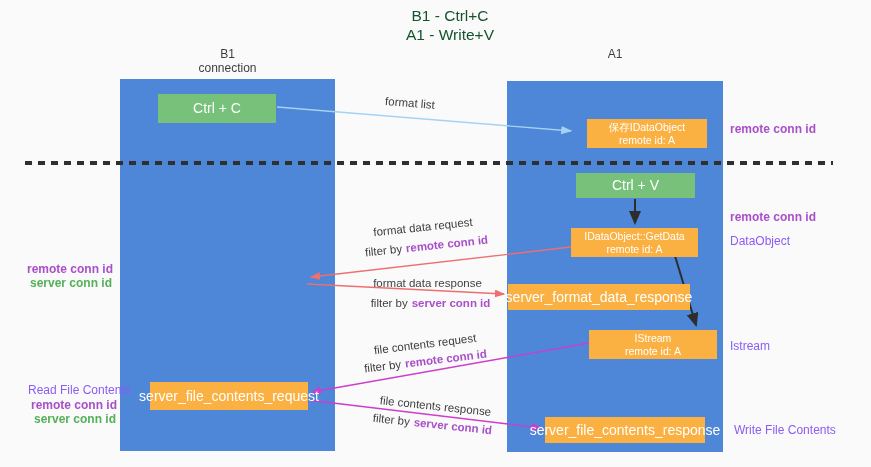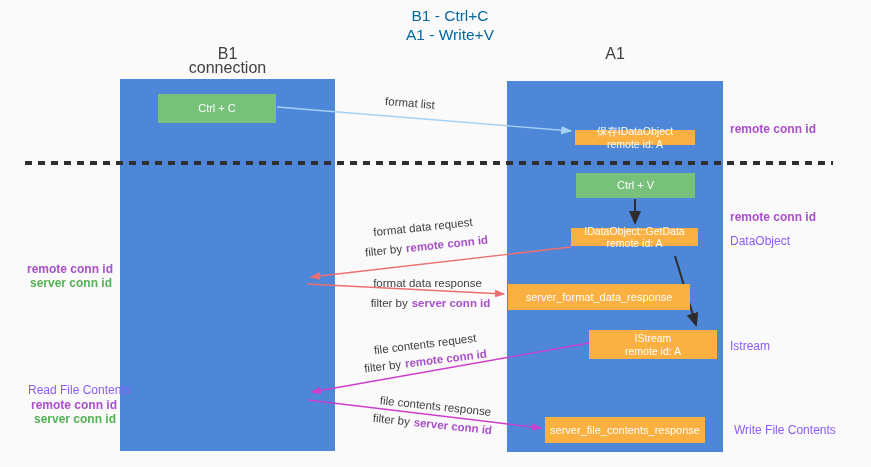--- a/index.html
+++ b/index.html
@@ -4,25 +4,25 @@
 <style>
   :root{
     --bg:#fafafa; --panel-blue:#4e86d8; --node-green:#77c17a; --node-orange:#fbb042;
     --arrow-blue:#a5d2f3; --arrow-red:#ee6f6f; --arrow-magenta:#cc3ecb; --arrow-black:#2d2d2d;
     --label-purple:#a94fc9; --label-green:#53b157; --text-dark:#3a3a3a;
   }
   html,body{margin:0;padding:0;background:var(--bg);}
   .stage{position:relative;width:871px;height:467px;overflow:hidden;background:var(--bg);
          font-family:"Liberation Sans",sans-serif;color:var(--text-dark);}
   .abs{position:absolute;}
-  .title{left:235px;top:6px;width:430px;text-align:center;font-size:15.5px;line-height:19px;color:#0369a1;}
-  .colhead{top:47px;text-align:center;font-size:16px;line-height:14px;color:#3f3f3f;}
+  .title{left:235px;top:6px;width:430px;text-align:center;font-size:15.5px;line-height:19px;color:#14532d;}
+  .colhead{top:47px;text-align:center;font-size:12px;line-height:14px;color:#3f3f3f;}
   .panel{background:var(--panel-blue);}
   .node{display:flex;flex-direction:column;align-items:center;justify-content:center;
-        color:#fff;text-align:center;font-size:11px;line-height:13px;}
+        color:#fff;text-align:center;font-size:14px;line-height:13px;}
   .node.small{font-size:10.5px;line-height:12.5px;}
   .green{background:var(--node-green);}
   .orange{background:var(--node-orange);}
   .alabel{font-size:11.5px;color:#3f3f3f;text-align:center;white-space:nowrap;}
   .purple{color:var(--label-purple);font-weight:bold;}
   .greentxt{color:var(--label-green);font-weight:bold;}
   .side{font-size:12px;white-space:nowrap;}
   .sideblk{color:#8b5cf6;}
   .pfx{margin-right:4px;}
   svg.overlay{position:absolute;left:0;top:0;pointer-events:none;}
@@ -76,37 +76,40 @@
     <line class="l-blk" x1="675" y1="256" x2="696" y2="325" marker-end="url(#ak)"></line>
     <line class="l-red" x1="571" y1="247" x2="311" y2="277" marker-end="url(#ar)"></line>
     <line class="l-red" x1="307" y1="284" x2="504" y2="294" marker-end="url(#ar)"></line>
     <line class="l-mag" x1="589" y1="343" x2="312" y2="392" marker-end="url(#am)"></line>
     <line class="l-mag" x1="308" y1="400" x2="541" y2="428" marker-end="url(#am)"></line>
   </svg>
 
   <div class="abs node green" style="left:158px;top:94px;width:118px;height:29px;">
     <span>Ctrl + C</span>
   </div>
-  <div class="abs node small orange" style="left:575px;top:119px;width:120px;height:15px;margin-top:11px;">
+  <div class="abs node small orange" style="left:587px;top:119px;width:120px;height:29px;">
     <span>保存IDataObject</span>
     <span>remote id: A</span>
   </div>
   <div class="abs node green" style="left:576px;top:173px;width:119px;height:25px;">
     <span>Ctrl + V</span>
   </div>
-  <div class="abs node small orange" style="left:571px;top:228px;width:127px;height:18px;">
+  <div class="abs node small orange" style="left:571px;top:228px;width:127px;height:29px;">
     <span>IDataObject::GetData</span>
     <span>remote id: A</span>
   </div>
   <div class="abs node small orange" style="left:589px;top:330px;width:128px;height:29px;">
     <span>IStream</span>
     <span>remote id: A</span>
   </div>
   <div class="abs node orange" style="left:508px;top:284px;width:182px;height:26px;">
     <span>server_format_data_response</span>
+  </div>
+  <div class="abs node orange" style="left:150px;top:382px;width:158px;height:28px;">
+    <span>server_file_contents_request</span>
   </div>
   <div class="abs node orange" style="left:545px;top:417px;width:160px;height:26px;">
     <span>server_file_contents_response</span>
   </div>
 
   <div class="abs alabel" style="left:350px;top:97px;width:120px;transform:rotate(4.5deg);">format list</div>
   <div class="abs alabel" style="left:348px;top:221px;width:150px;transform:rotate(-6deg);">format data request</div>
   <div class="abs alabel" style="left:344px;top:240px;width:165px;transform:rotate(-6deg);">
     <span class="pfx">filter by</span><span class="purple">remote conn id</span>
   </div>

